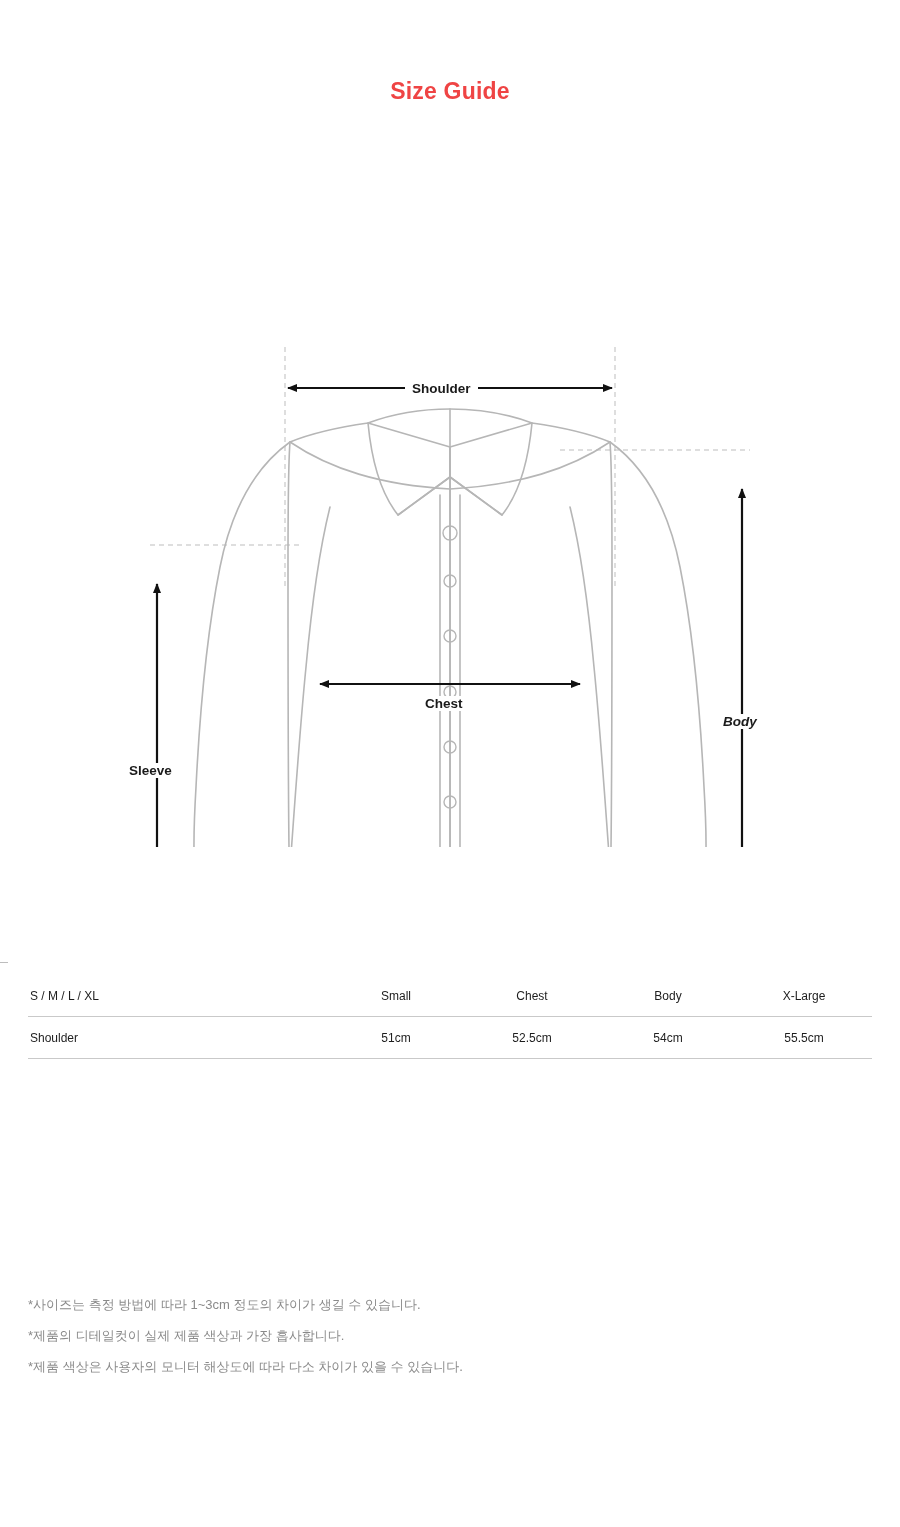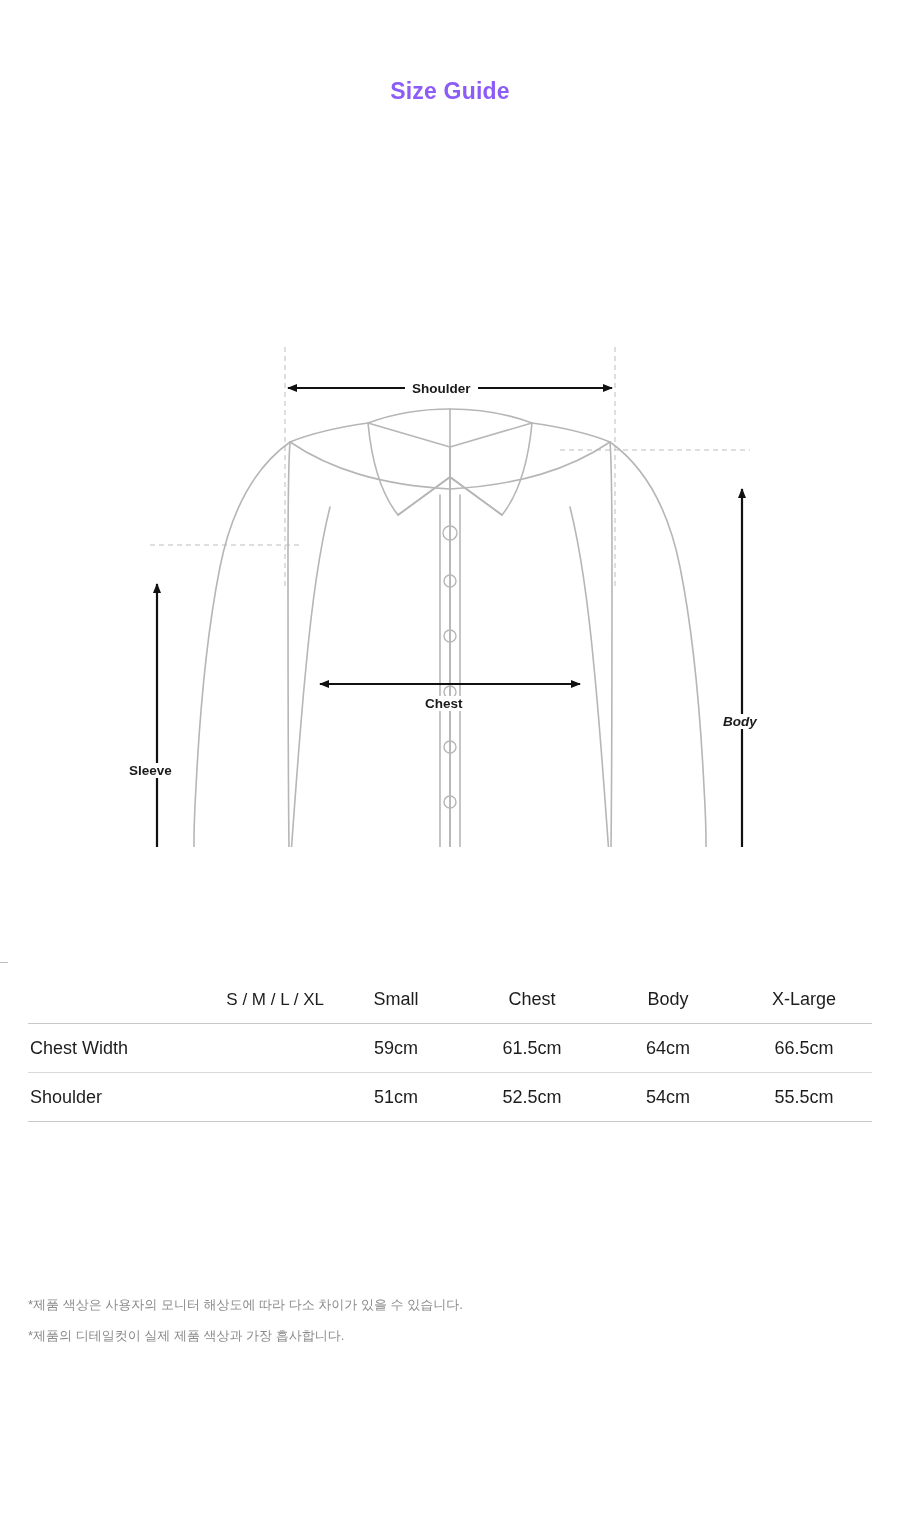--- a/index.html
+++ b/index.html
@@ -14,21 +14,21 @@
     font-family: "Liberation Sans", sans-serif;
     color: #1a1a1a;
     position: relative;
     overflow: hidden;
   }
 
   .page-title {
     text-align: center;
     font-size: 23px;
     font-weight: bold;
-    color: #8b5cf6;
+    color: #ef4444;
     letter-spacing: 0.2px;
     margin-top: 78px;
   }
 
   
   .diagram {
     position: relative;
     width: 900px;
     height: 700px;
     margin-top: 42px;
@@ -62,34 +62,33 @@
     border-collapse: collapse;
     font-size: 17px;
     color: #1d1d1d;
   }
   table.size-table th,
   table.size-table td {
     border-bottom: 1px solid #d9d9d9;
     padding: 14px 4px 13px 4px;
     font-weight: normal;
     text-align: center;
-    font-size: 18px;
+    font-size: 12px;
   }
   table.size-table thead th {
     border-bottom: 1px solid #c9c9c9;
   }
   table.size-table th.rowhead,
   table.size-table td.rowhead {
     text-align: left;
     padding-left: 2px;
     width: 300px;
   }
   table.size-table thead th.rowhead {
-    font-size: 17px;
-    text-align: right;
+    font-size: 12px;
   }
   table.size-table tbody tr:last-child th,
   table.size-table tbody tr:last-child td {
     border-bottom: 1px solid #c9c9c9;
   }
   table.size-table col.c-size { width: 300px; }
   table.size-table col.c-val  { width: 136px; }
 
   
   .notes {
@@ -222,33 +221,27 @@
       <tr>
         <th class="rowhead">S / M / L / XL</th>
         <th>Small</th>
         <th>Chest</th>
         <th>Body</th>
         <th>X-Large</th>
       </tr>
     </thead>
     <tbody>
       <tr>
-        <th class="rowhead">Chest Width</th>
-        <td>59cm</td>
-        <td>61.5cm</td>
-        <td>64cm</td>
-        <td>66.5cm</td>
-      </tr>
-      <tr>
         <th class="rowhead">Shoulder</th>
         <td>51cm</td>
         <td>52.5cm</td>
         <td>54cm</td>
         <td>55.5cm</td>
       </tr>
     </tbody>
   </table>
 </div>
 
 <div class="notes">
+  <div class="note">*사이즈는 측정 방법에 따라 1~3cm 정도의 차이가 생길 수 있습니다.</div>
+  <div class="note">*제품의 디테일컷이 실제 제품 색상과 가장 흡사합니다.</div>
   <div class="note">*제품 색상은 사용자의 모니터 해상도에 따라 다소 차이가 있을 수 있습니다.</div>
-  <div class="note">*제품의 디테일컷이 실제 제품 색상과 가장 흡사합니다.</div>
 </div>
 
 </body></html>

